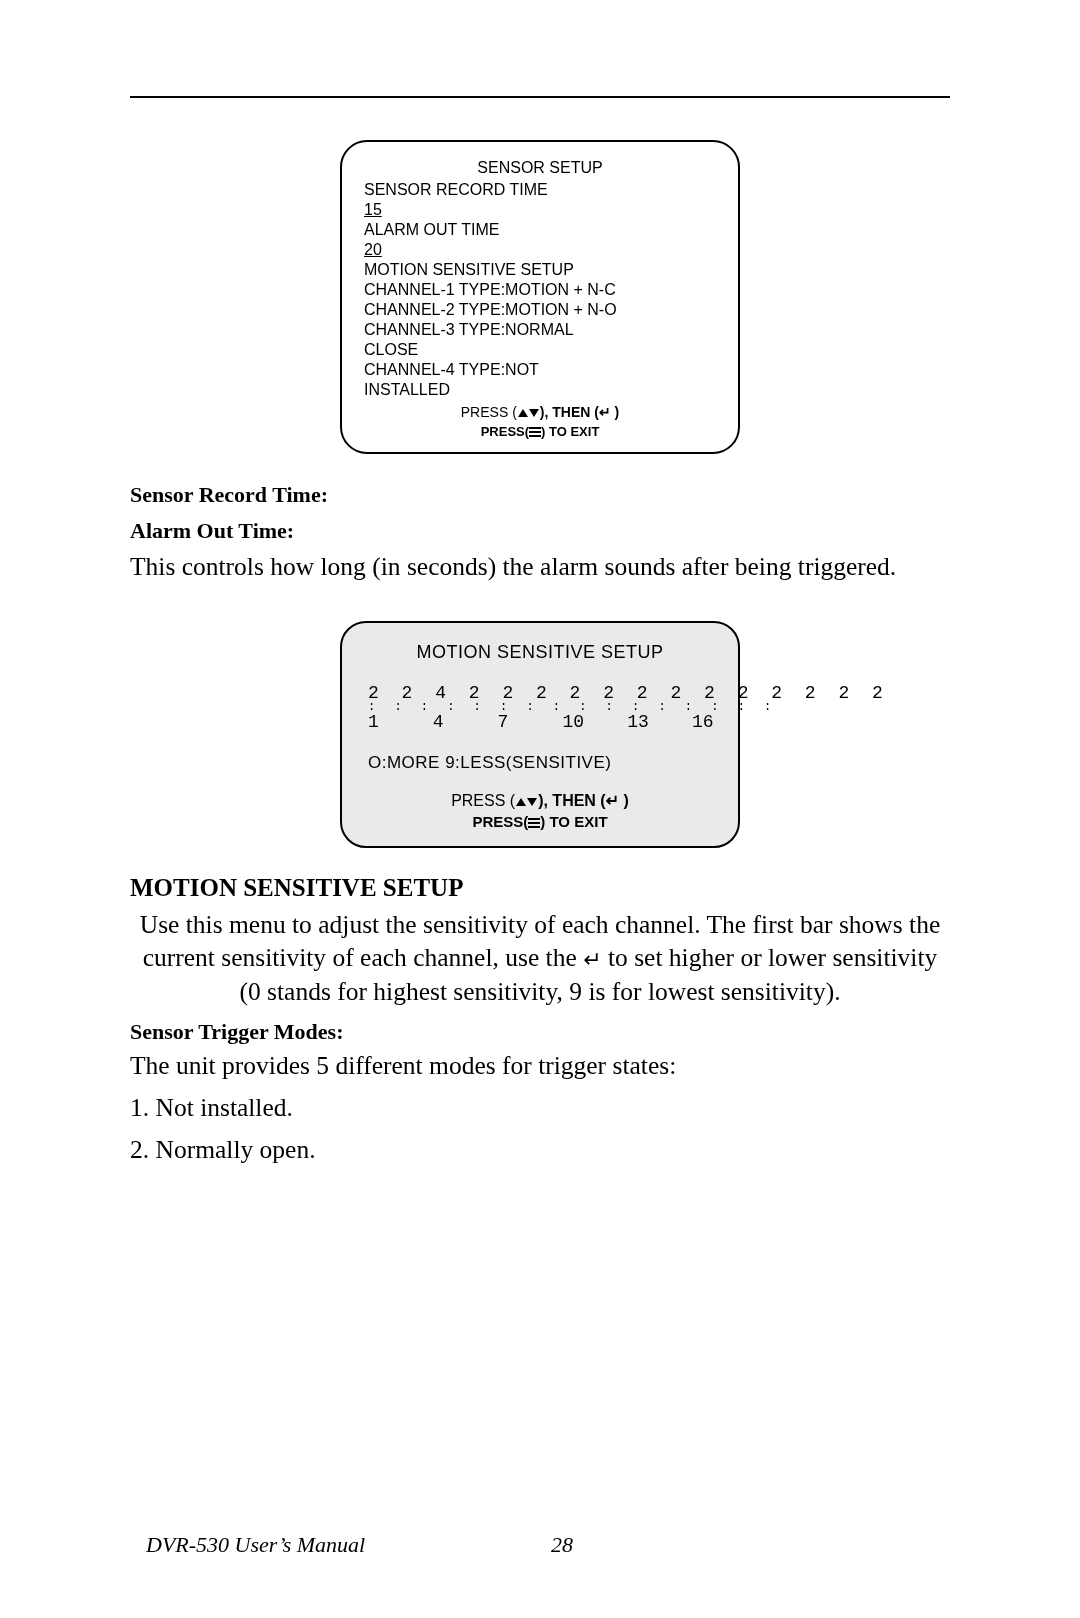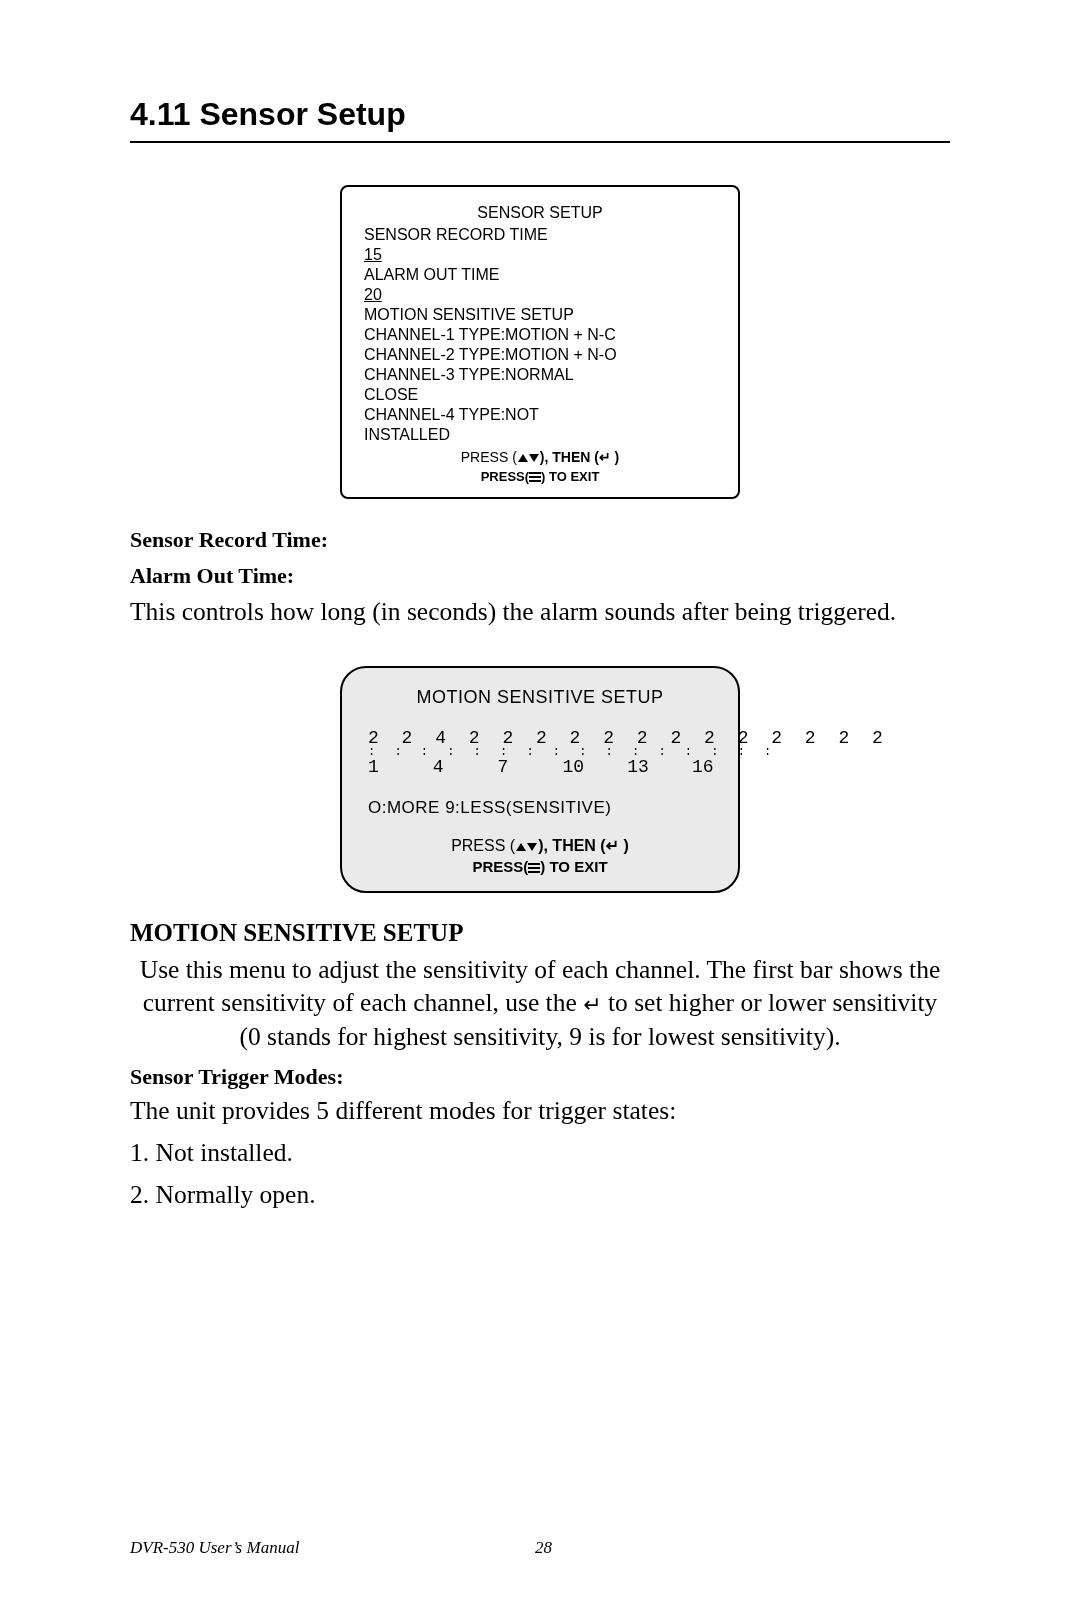--- a/index.html
+++ b/index.html
@@ -29,21 +29,21 @@
     border-top: 2.5px solid #000;
     margin: 0 0 42px 0;
   }
   
   .screen1-wrap {
     width: 400px;
     margin: 0 auto 28px auto;
   }
   .screen1 {
     border: 2px solid #000;
-    border-radius: 8px;
+    border-radius: 27px;
     padding: 16px 22px 10px 22px;
     font-family: Arial, Helvetica, sans-serif;
     font-size: 16px;
     line-height: 1.25;
   }
   .s1-title {
     text-align: center;
     margin-bottom: 2px;
   }
   .s1-row {
@@ -175,38 +175,37 @@
   .menu-icon::before{
     content:""; position:absolute; inset:0;
     background:
       linear-gradient(#000,#000) 0 0/100% 2px no-repeat,
       linear-gradient(#000,#000) 0 4px/100% 2px no-repeat,
       linear-gradient(#000,#000) 0 8px/100% 2px no-repeat;
   }
 
   .footer {
     position: absolute;
-    left: 130px;
+    left: 146px;
     bottom: 60px;
     font-style: italic;
-    font-size: 17px;
+    font-size: 22px;
   }
   .footer .pg {
     position: absolute;
     left: 405px;
     bottom: 0;
     font-style: italic;
   }
 </style>
 </head>
 <body>
 
 <div class="page">
 
-  <h2 class="section-title">4.11  Sensor Setup</h2>
   <hr class="hr">
 
   <div class="screen1-wrap">
     <div class="screen1">
       <div class="s1-title">SENSOR SETUP</div>
 
       <div class="s1-row">
         <span>SENSOR RECORD TIME</span>
         <span class="val">15</span>
       </div>

